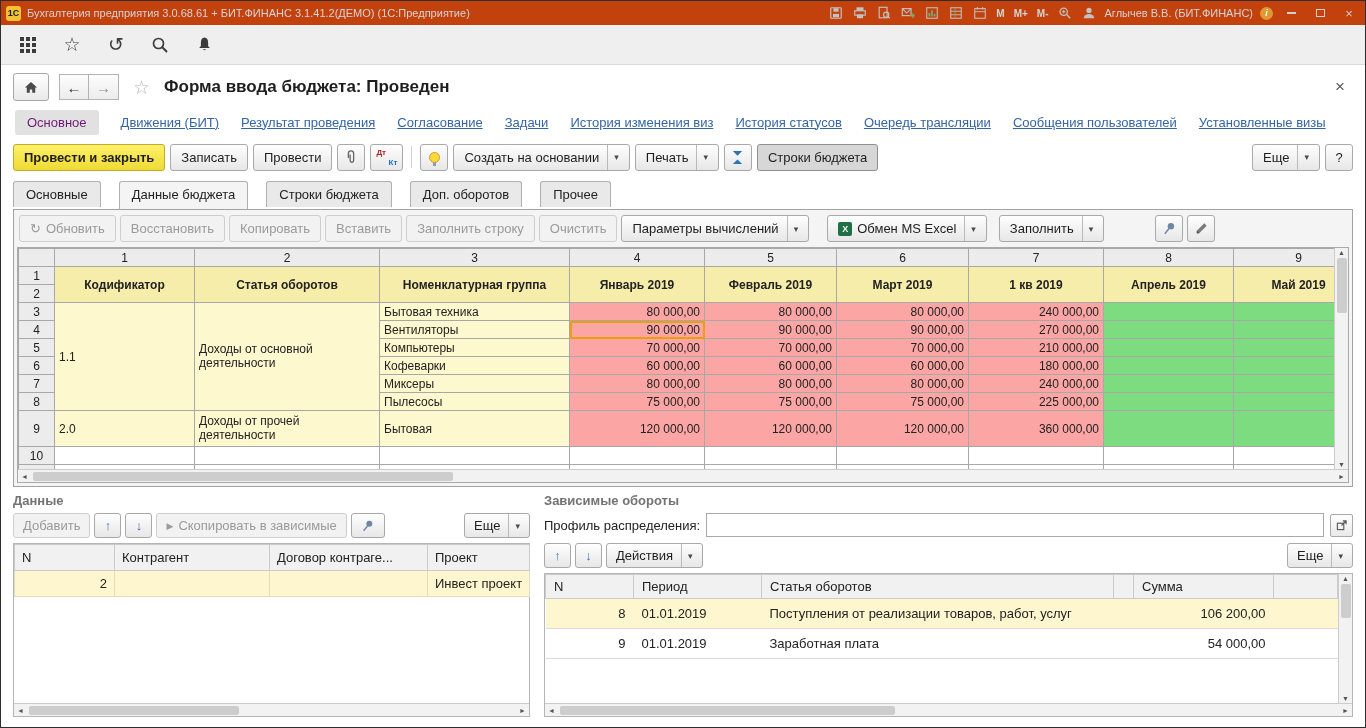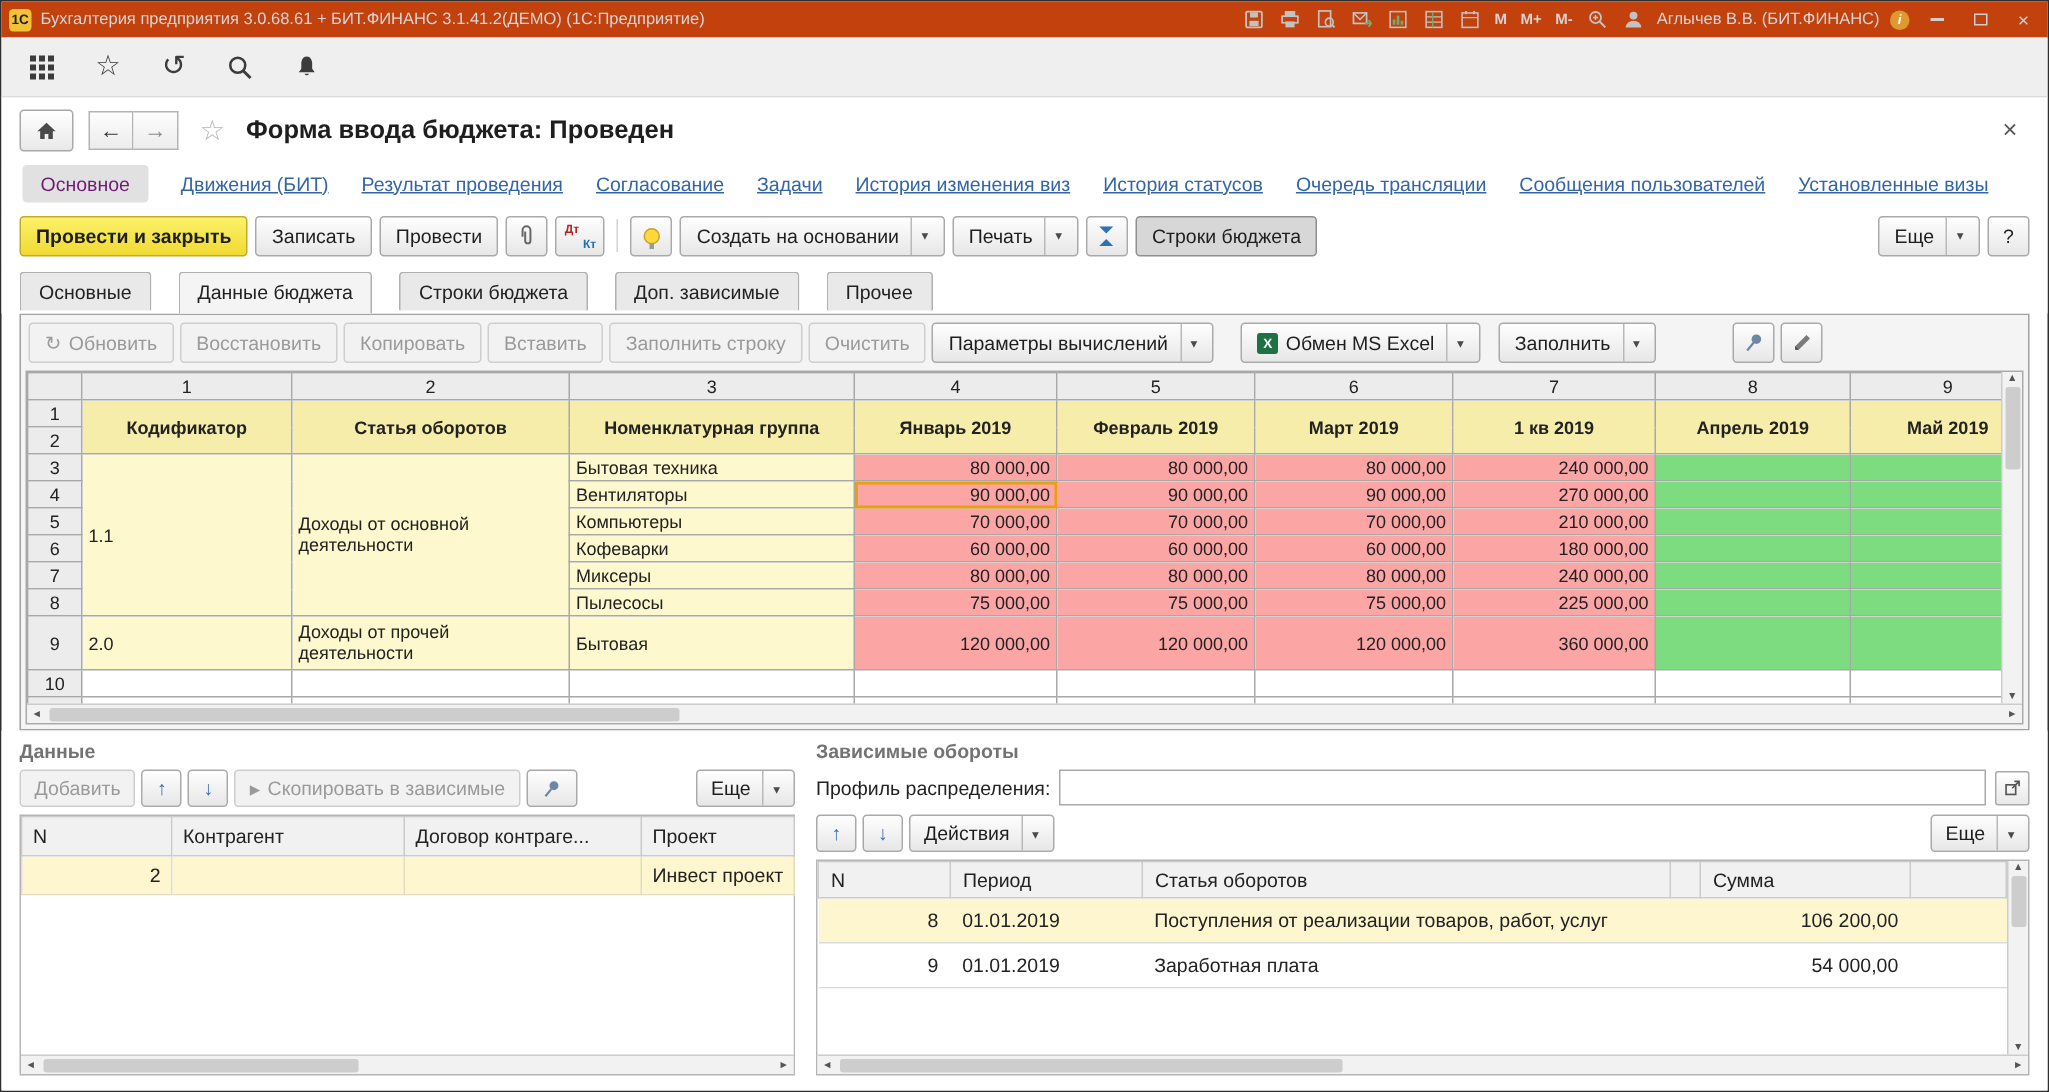--- a/index.html
+++ b/index.html
@@ -330,21 +330,21 @@
       </span>
     <span class="btn iconb">
         <span>?</span>
       </span>
   </div>
 
   <div class="tabsrow">
     <span class="tab">Основные</span>
     <span class="tab active">Данные бюджета</span>
     <span class="tab">Строки бюджета</span>
-    <span class="tab">Доп. зависимые</span>
+    <span class="tab">Доп. оборотов</span>
     <span class="tab">Прочее</span>
   </div>
 
   <div class="bpanel">
     <div class="tablebar">
       <span class="btn dis">
           <span class="refresh-glyph">↻</span>
           <span>Обновить</span>
         </span>
       <span class="btn dis">

